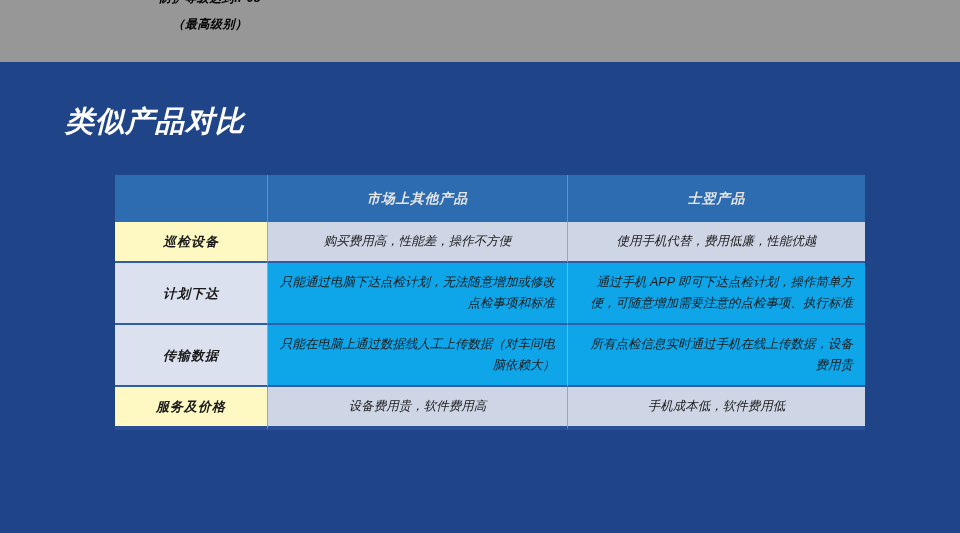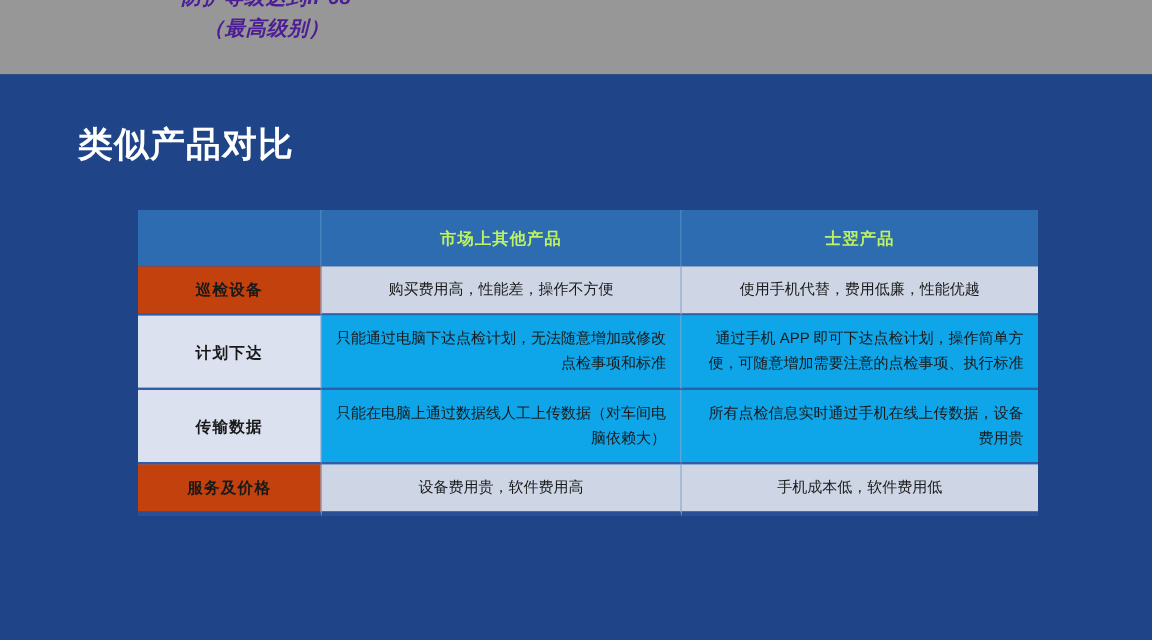--- a/index.html
+++ b/index.html
@@ -20,40 +20,41 @@
   .top-band {
     position: absolute;
     top: 0; left: 0;
     width: 960px;
     height: 62px;
     background: #979797;
     overflow: hidden;
   }
   .top-band-text {
     position: absolute;
-    left: 12px;
+    left: 0;
     width: 420px;
     text-align: center;
-    color: #4c1d95;
+    color: #000000;
     font-style: italic;
     font-weight: bold;
-    font-size: 17px;
+    font-size: 12px;
     line-height: 26px;
     letter-spacing: 0.5px;
   }
   .top-band-line1 { top: -15px; }
   .top-band-line2 { top: 11px; }
 
   
   .stage {
     position: absolute;
     top: 62px; left: 0;
     width: 960px;
     height: 471px;
     background: #1f4487;
+    font-style: italic;
   }
 
   .page-title {
     position: absolute;
     left: 65px;
     top: 41px;
     color: #ffffff;
     font-size: 29px;
     font-weight: bold;
     letter-spacing: 1px;
@@ -75,21 +76,21 @@
     border-spacing: 0;
     table-layout: fixed;
   }
 
   table.cmp col.c-label { width: 153px; }
   table.cmp col.c-other { width: 300px; }
   table.cmp col.c-ours  { width: 297px; }
 
   table.cmp thead th {
     background: #2d6cb0;
-    color: #bef264;
+    color: #e5e5e5;
     font-size: 13.5px;
     font-weight: bold;
     letter-spacing: 1px;
     height: 47px;
     vertical-align: middle;
     text-align: center;
     border-right: 1px solid #5a92c9;
   }
   table.cmp thead th:last-child { border-right: none; }
   table.cmp thead th.blank { background: #2d6cb0; }
@@ -111,21 +112,21 @@
     text-align: center;
     font-weight: bold;
     font-size: 13px;
     letter-spacing: 1px;
     padding: 9px 6px;
   }
 
   
   tr.row-a td { background: #ced6e6; text-align: center; }
   tr.row-b td { background: #0ea5e9; text-align: right; }
-  tr.row-a td.label { background: #c2410c; }
+  tr.row-a td.label { background: #fef9c3; }
   tr.row-b td.label { background: #dbe1ef; }
 
   .cell-lines span { display: block; }
 </style>
 </head>
 <body>
 
 <div class="top-band">
   <div class="top-band-text top-band-line1">防护等级达到IP68</div>
   <div class="top-band-text top-band-line2">（最高级别）</div>

